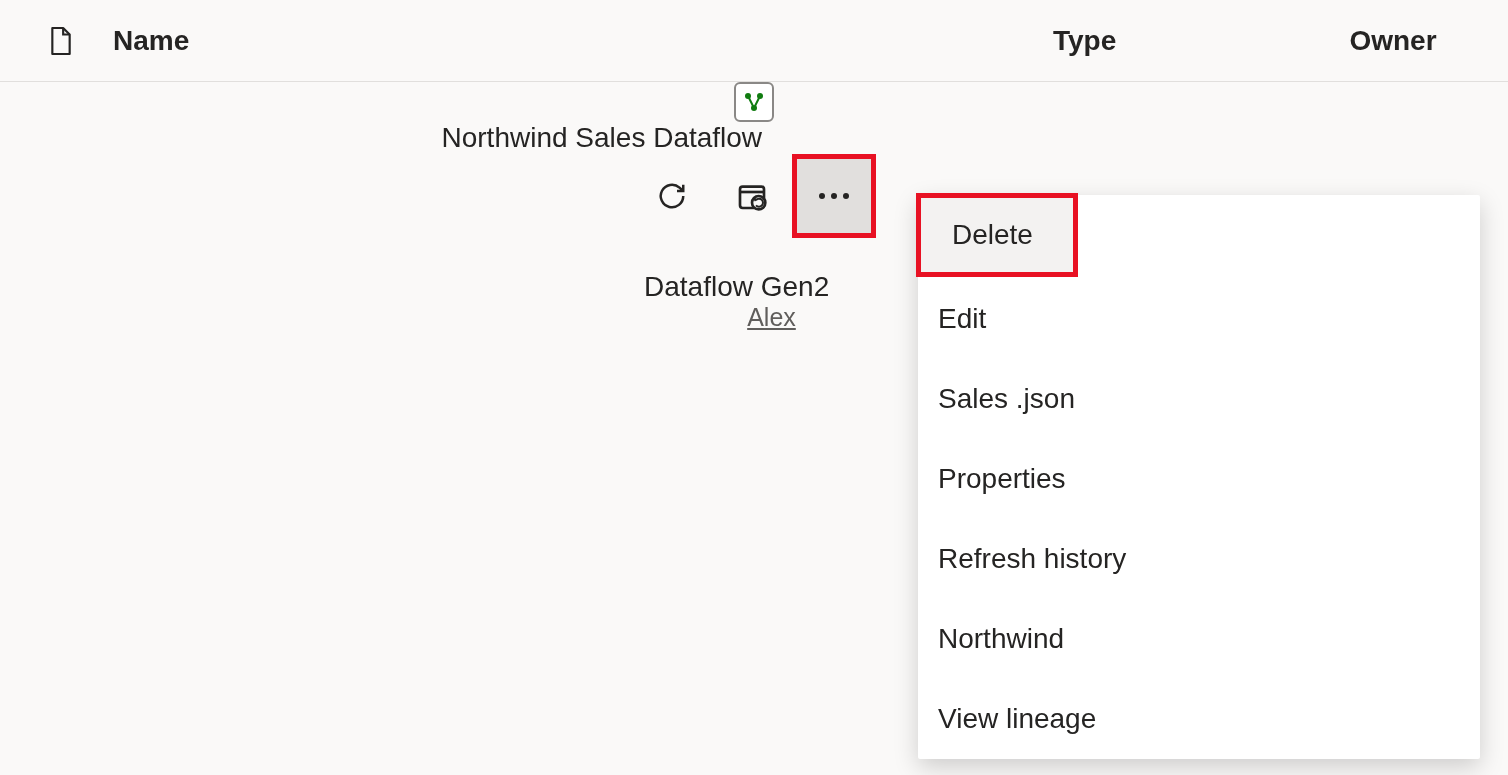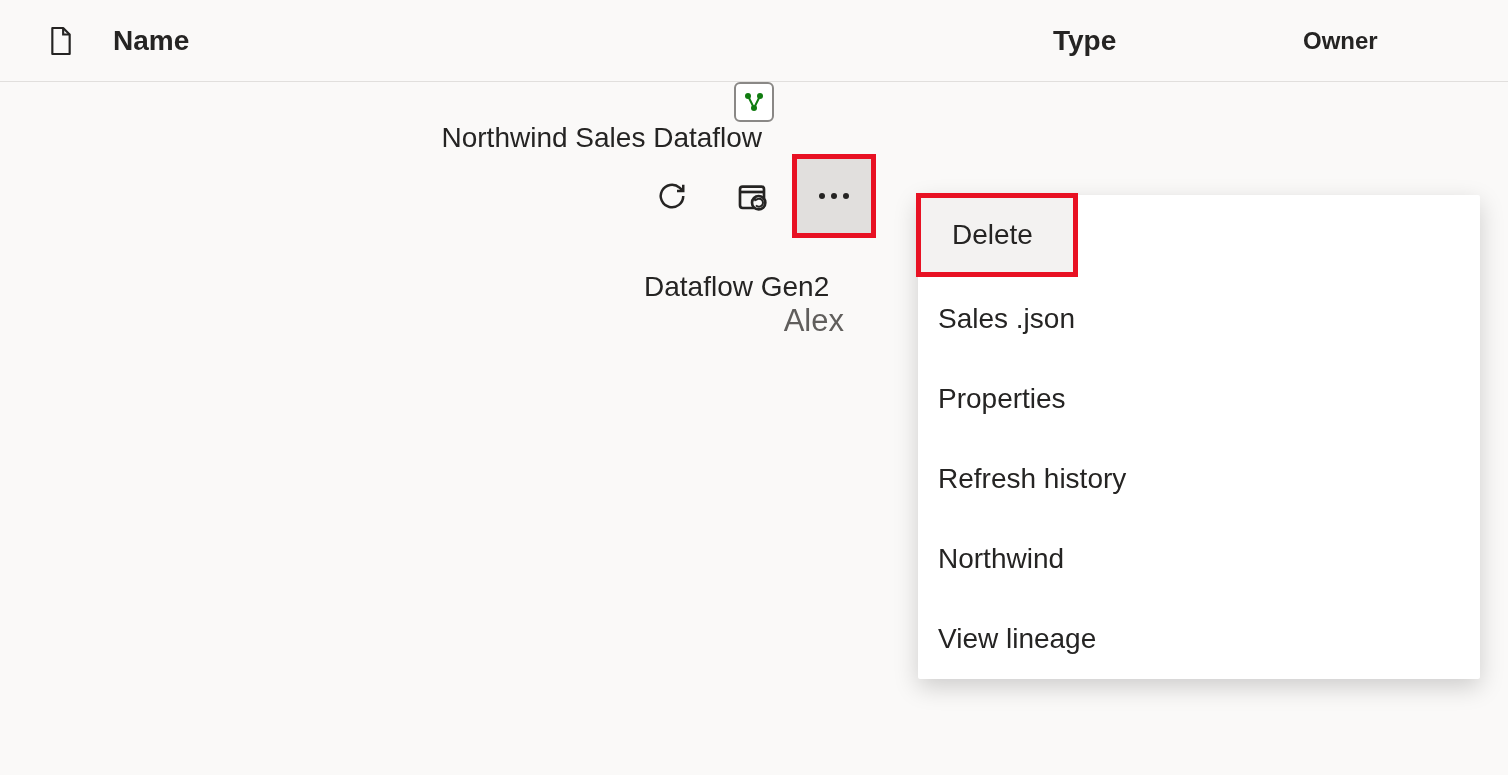--- a/index.html
+++ b/index.html
@@ -35,24 +35,24 @@
       color: #252423;
     }
     .col-type {
       width: 250px;
       font-size: 28px;
       font-weight: 600;
       color: #252423;
     }
     .col-owner {
       width: 180px;
-      font-size: 24px;
+      font-size: 28px;
       font-weight: 600;
       color: #252423;
-      text-align: left;
+      text-align: center;
     }
     .table-row {
       display: flex;
       align-items: center;
       height: 100px;
       padding: 0 10px;
       flex-direction: column;
     }
     .row-icon-cell {
       width: 105px;
@@ -98,24 +98,25 @@
     }
     .row-type-cell {
       width: 290px;
       font-size: 28px;
       color: #252423;
       padding-left: 35px;
       margin-top: 33px;
     }
     .row-owner-cell {
       width: 180px;
-      font-size: 31px;
+      font-size: 25px;
       color: #605e5c;
-      text-align: right;
+      text-align: center;
       padding-left: 35px;
+      text-decoration: underline;
     }
     .context-menu {
       position: absolute;
       top: 195px;
       left: 918px;
       width: 562px;
       background: #fff;
       box-shadow: 0 8px 24px rgba(0,0,0,0.18);
       border-radius: 2px;
       padding: 0;
@@ -195,18 +196,19 @@
         <circle cx="30" cy="5" r="3" fill="#252423"></circle>
       </svg>
     </button>
   </div>
   <div class="row-type-cell">Dataflow Gen2</div>
   <div class="row-owner-cell">Alex</div>
 </div>
 
 <div class="context-menu">
   <div class="menu-item highlighted">Delete</div>
+  <div class="menu-item">Edit</div>
   <div class="menu-item">Sales .json</div>
   <div class="menu-item">Properties</div>
   <div class="menu-item">Refresh history</div>
   <div class="menu-item">Northwind</div>
   <div class="menu-item">View lineage</div>
 </div>
 
 </body></html>

